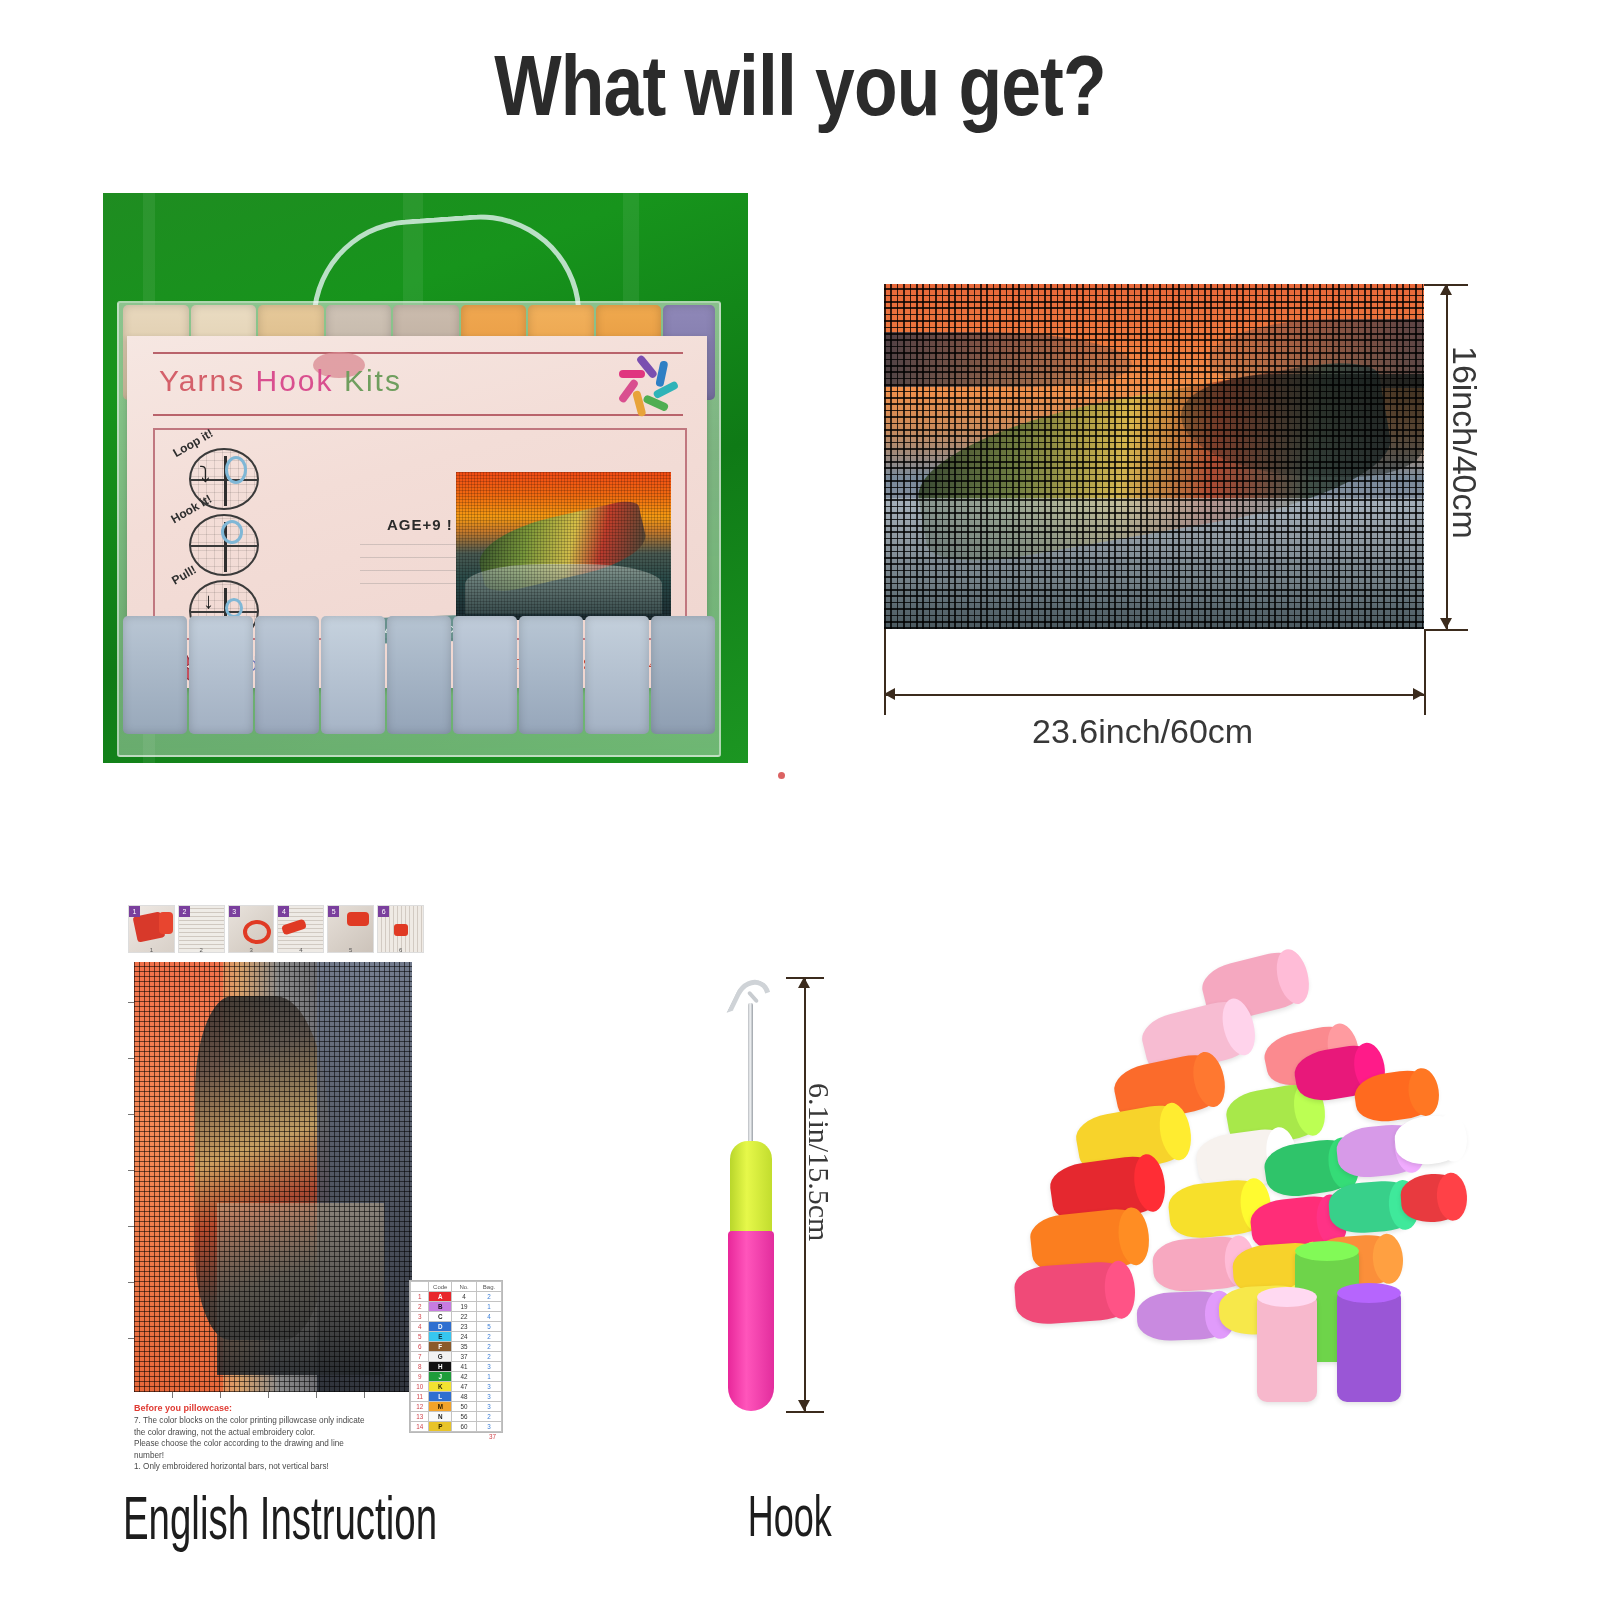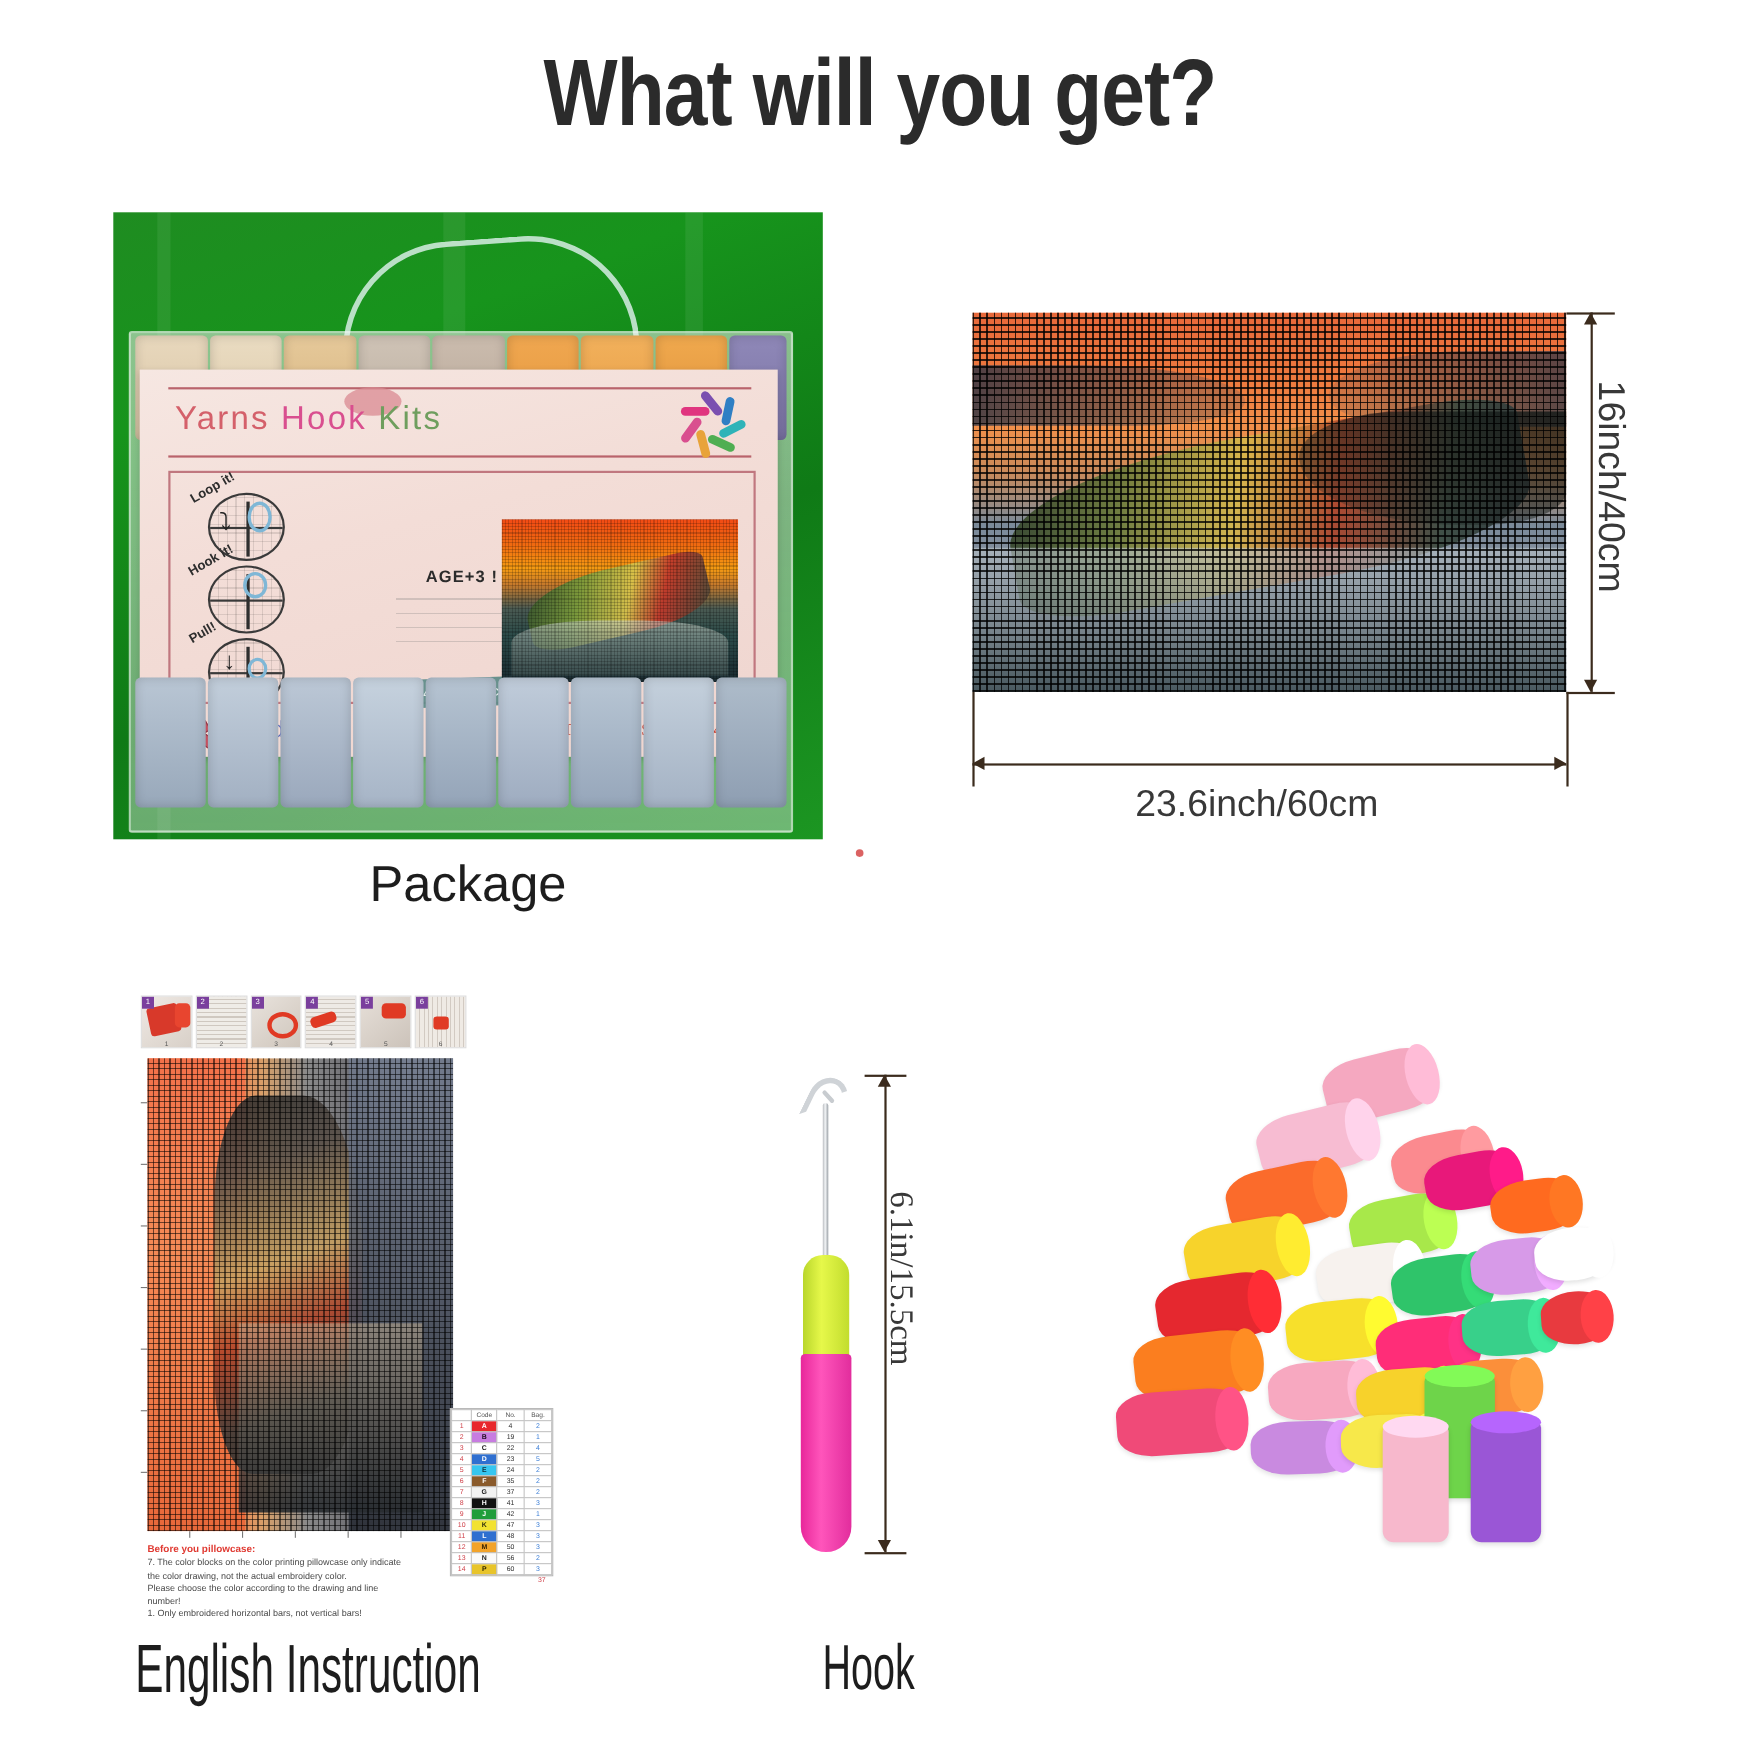--- a/index.html
+++ b/index.html
@@ -215,21 +215,21 @@
           <div class="loopy" style="left:46%;top:4px;height:18px;"></div>
         </div>
 
         <div class="steplbl" style="left:16px;top:138px;transform:rotate(-30deg);">Pull!</div>
         <div class="circ" style="left:34px;top:150px;">
           <div class="needle"></div>
           <div class="arrw" style="left:12px;top:8px;">↓</div>
           <div class="loopy" style="left:52%;top:16px;width:12px;height:14px;"></div>
         </div>
 
-        <div class="age">AGE+3 !</div>
+        <div class="age">AGE+9 !</div>
         <div class="agelines"></div>
         <div class="mesh-banner">4CT mesh cloth</div>
 
         <div class="prodimg">
           <div style="position:absolute;inset:0;background:
               linear-gradient(180deg,#f24a14 0%,#f06a10 16%,#f59a12 30%,#c77a2a 40%,#4a5a52 55%,#2a4a48 72%,#1a2a30 100%);"></div>
           <div style="position:absolute;left:10%;top:30%;width:78%;height:42%;
               background:linear-gradient(115deg,#2e4a2a,#7a9a3a 30%,#d8c24a 55%,#c0392b 72%,#3a4a3a 100%);
               border-radius:48% 14% 40% 20%;transform:rotate(-13deg);opacity:.95;"></div>
           <div style="position:absolute;left:4%;top:62%;width:92%;height:34%;
@@ -262,21 +262,20 @@
       <div class="yb" style="background:linear-gradient(180deg,#c6d2de,#a6b4c6)"></div>
       <div class="yb" style="background:linear-gradient(180deg,#b6c4d2,#94a4b8)"></div>
       <div class="yb" style="background:linear-gradient(180deg,#c0ccda,#9eacc0)"></div>
       <div class="yb" style="background:linear-gradient(180deg,#b8c6d4,#96a6ba)"></div>
       <div class="yb" style="background:linear-gradient(180deg,#c4d0dc,#a4b2c4)"></div>
       <div class="yb" style="background:linear-gradient(180deg,#aebcca,#8e9eb2)"></div>
     </div>
   </div>
   <div class="redspeck"></div>
 
-  <div class="caption" style="left:103px;top:776px;width:645px;font-size:46px;">Package</div>
 
   <div class="meshwrap">
     <div class="meshimg">
       <div style="position:absolute;inset:0;background:
           linear-gradient(180deg,#e8683a 0%,#ee7a3e 18%,#f2904a 30%,#c98a5a 42%,#7a8a9a 56%,#8a92a0 70%,#9aa2ae 86%,#6a7280 100%);"></div>
       <div style="position:absolute;left:0;top:14%;width:46%;height:16%;
           background:linear-gradient(90deg,rgba(40,50,70,.8),rgba(60,70,90,.2));border-radius:0 60% 40% 0;"></div>
       <div style="position:absolute;right:0;top:10%;width:40%;height:20%;
           background:linear-gradient(270deg,rgba(40,50,70,.75),rgba(60,70,90,.15));border-radius:60% 0 0 40%;"></div>
       <div style="position:absolute;left:6%;top:32%;width:88%;height:40%;

